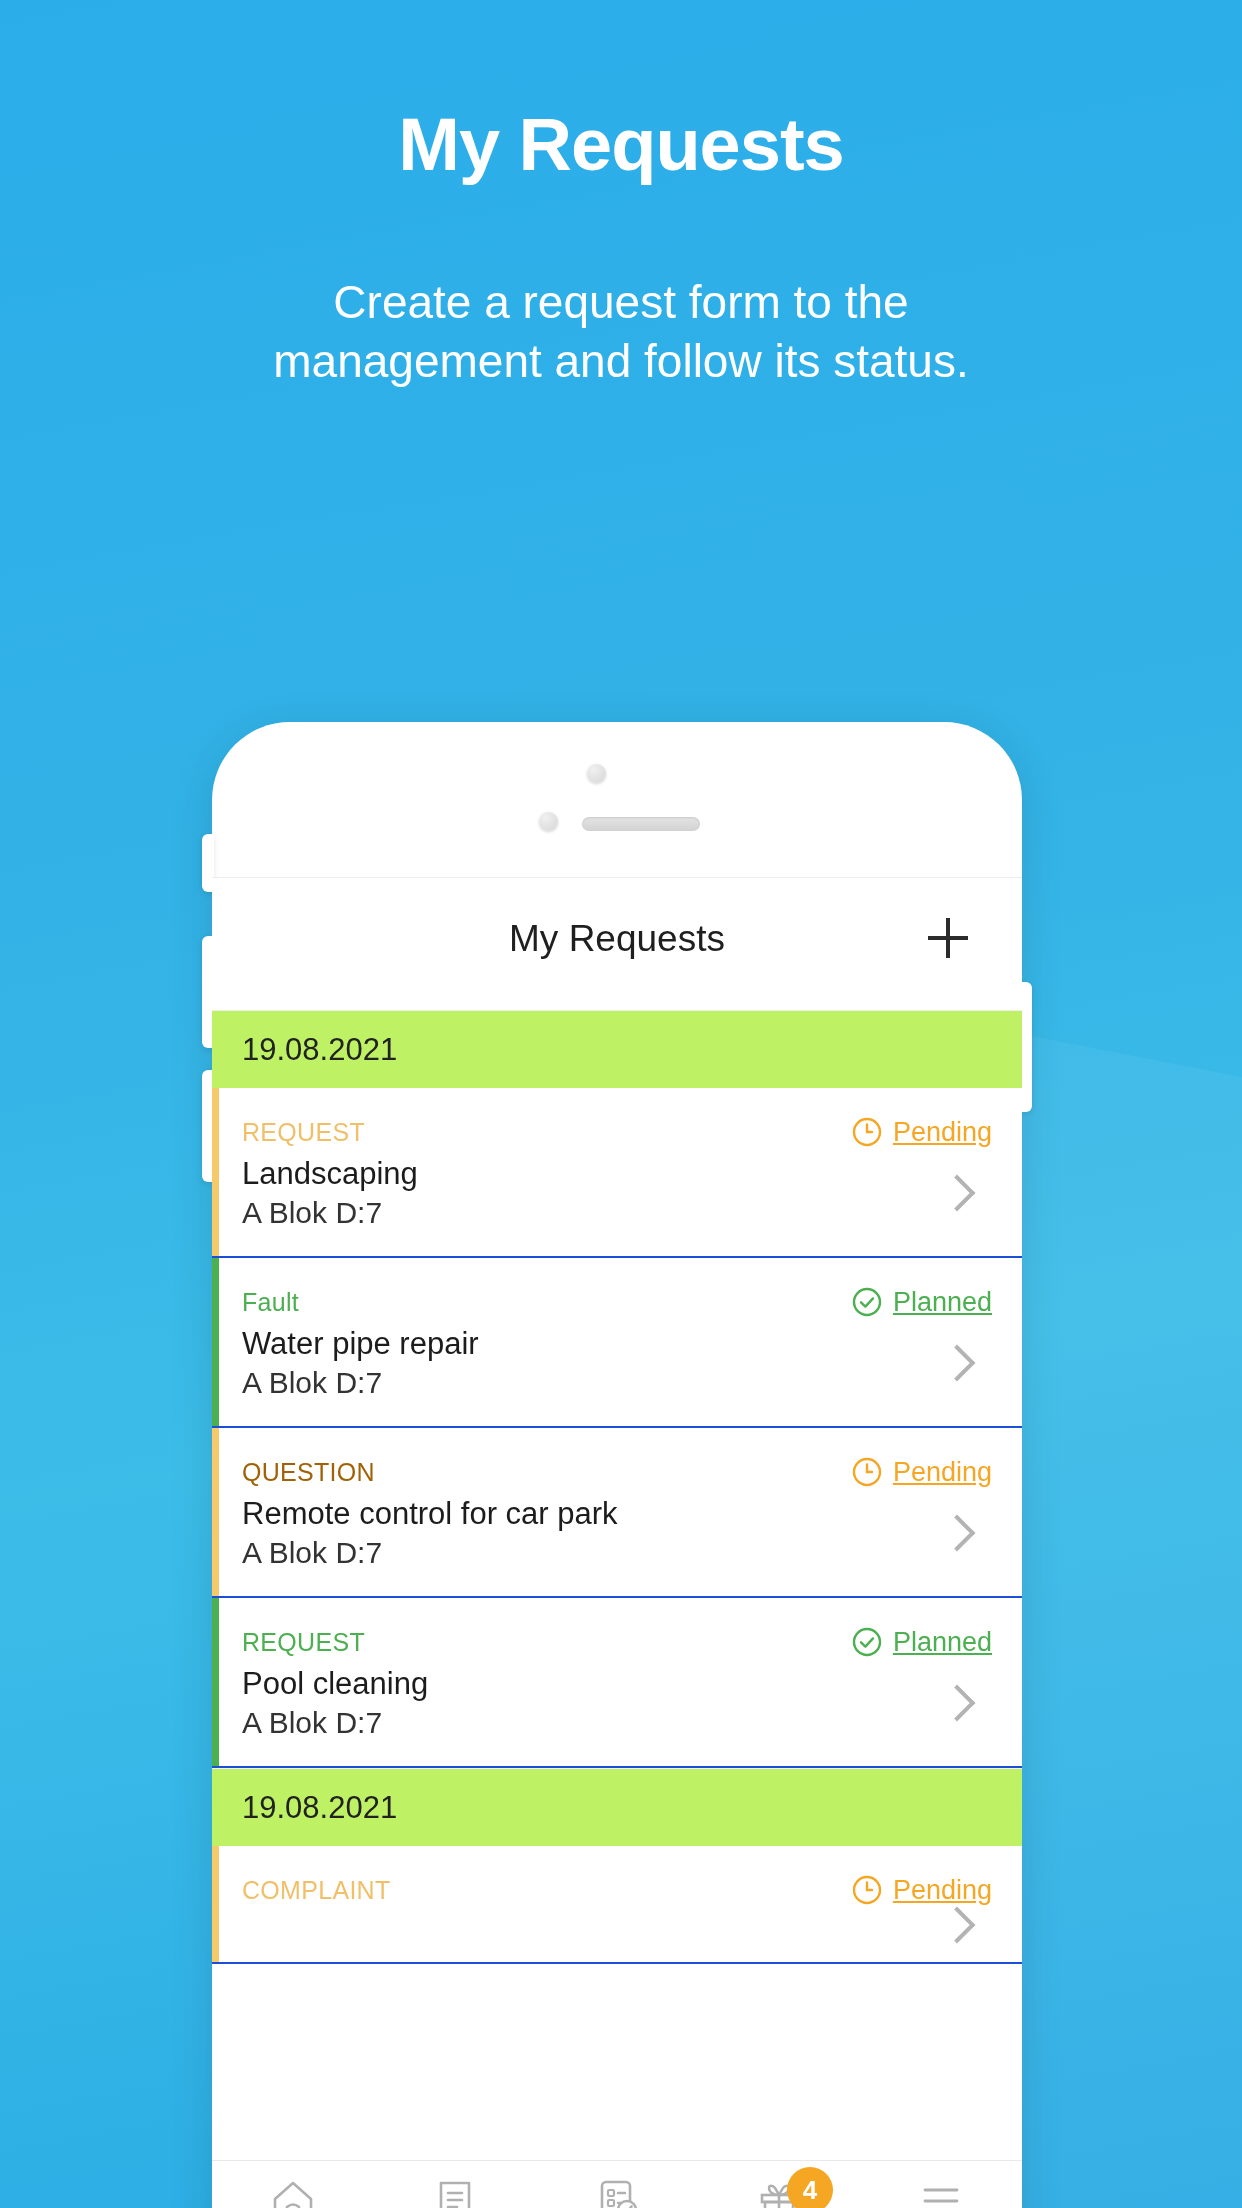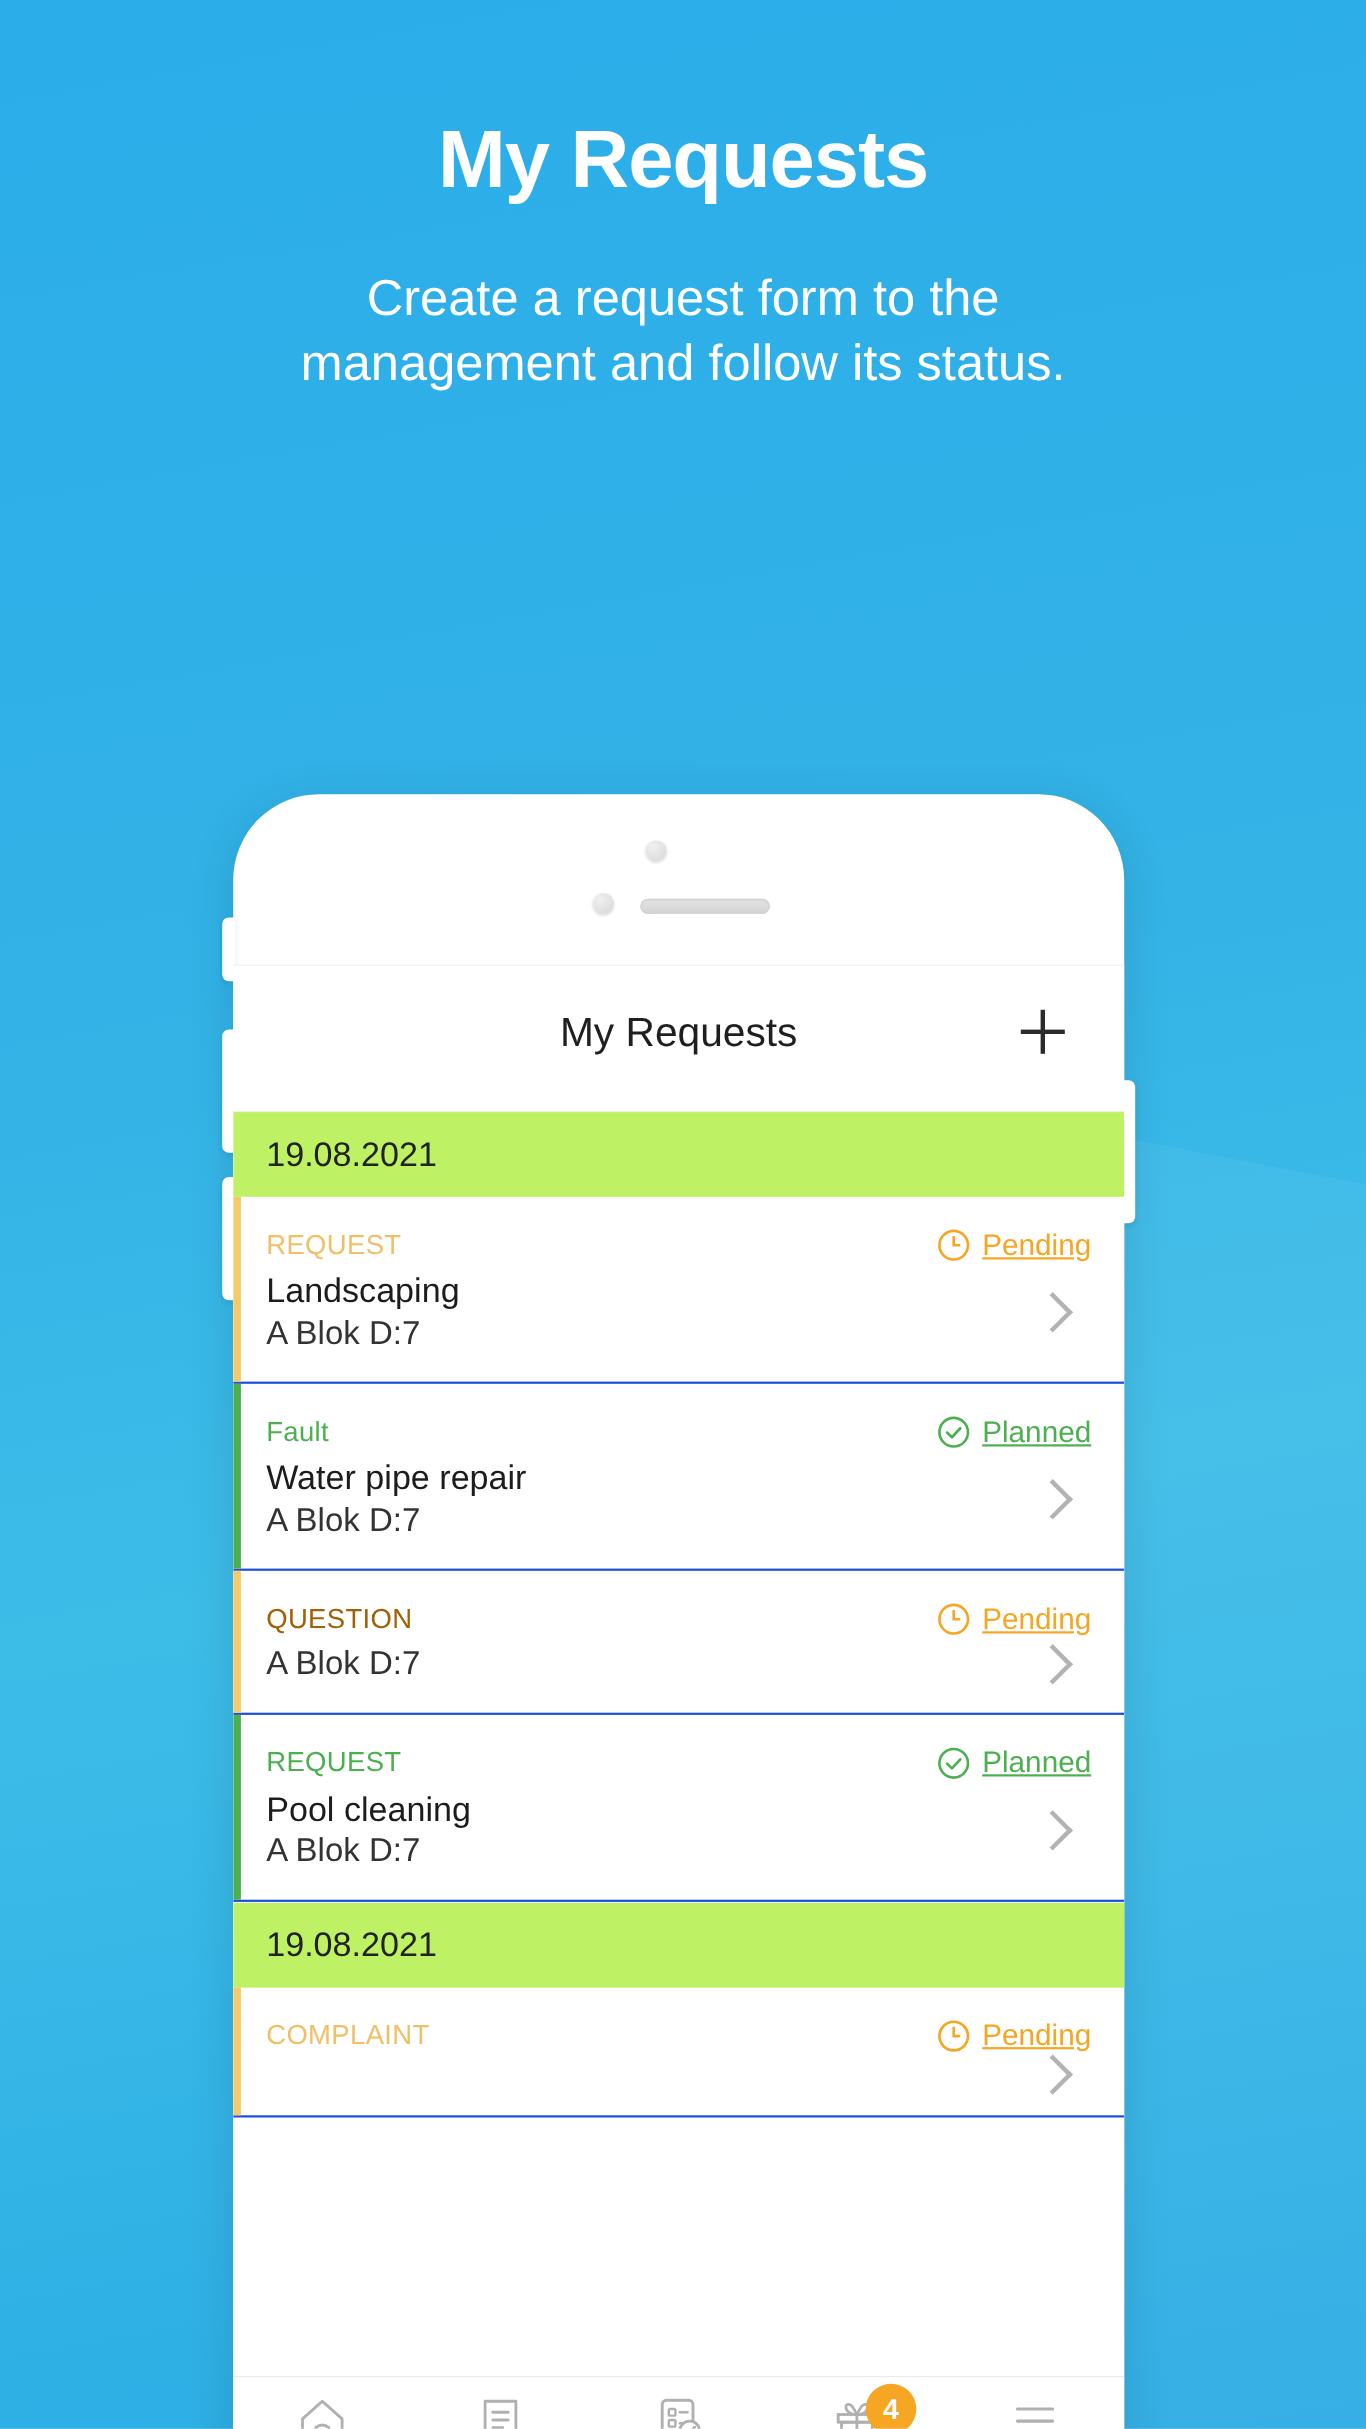--- a/index.html
+++ b/index.html
@@ -27,21 +27,21 @@
     text-align:center; color:#ffffff;
   }
   .hero-title{
     margin-top:104px;
     font-size:74px;
     font-weight:700;
     letter-spacing:-1px;
     line-height:1.1;
   }
   .hero-sub{
-    margin-top:56px;
+    margin-top:88px;
     font-size:46px;
     font-weight:400;
     line-height:1.28;
     padding:0 240px;
   }
 
   
   .phone{
     position:absolute;
     left:212px; top:722px;
@@ -278,20 +278,21 @@
           <div class="row-status" style="color:#f5a623">
             <svg class="status-icon" viewBox="0 0 32 32">
               <circle cx="16" cy="16" r="13" fill="none" stroke="#f5a623" stroke-width="2.4"></circle>
               <path d="M16 8.5 L16 16 L21 16" fill="none" stroke="#f5a623" stroke-width="2.4" stroke-linecap="round"></path>
             </svg>
             <span>Pending</span>
           </div>
         </div>
         <div class="row-body">
           <div class="row-texts">
+            <div class="row-title">Remote control for car park</div>
             <div class="row-sub">A Blok D:7</div>
           </div>
           <div class="chev"></div>
         </div>
       </div>
 
       <div class="row">
         <div class="accent" style="background:#4caf50"></div>
         <div class="row-top">
           <div class="row-type" style="color:#4caf50">REQUEST</div>

